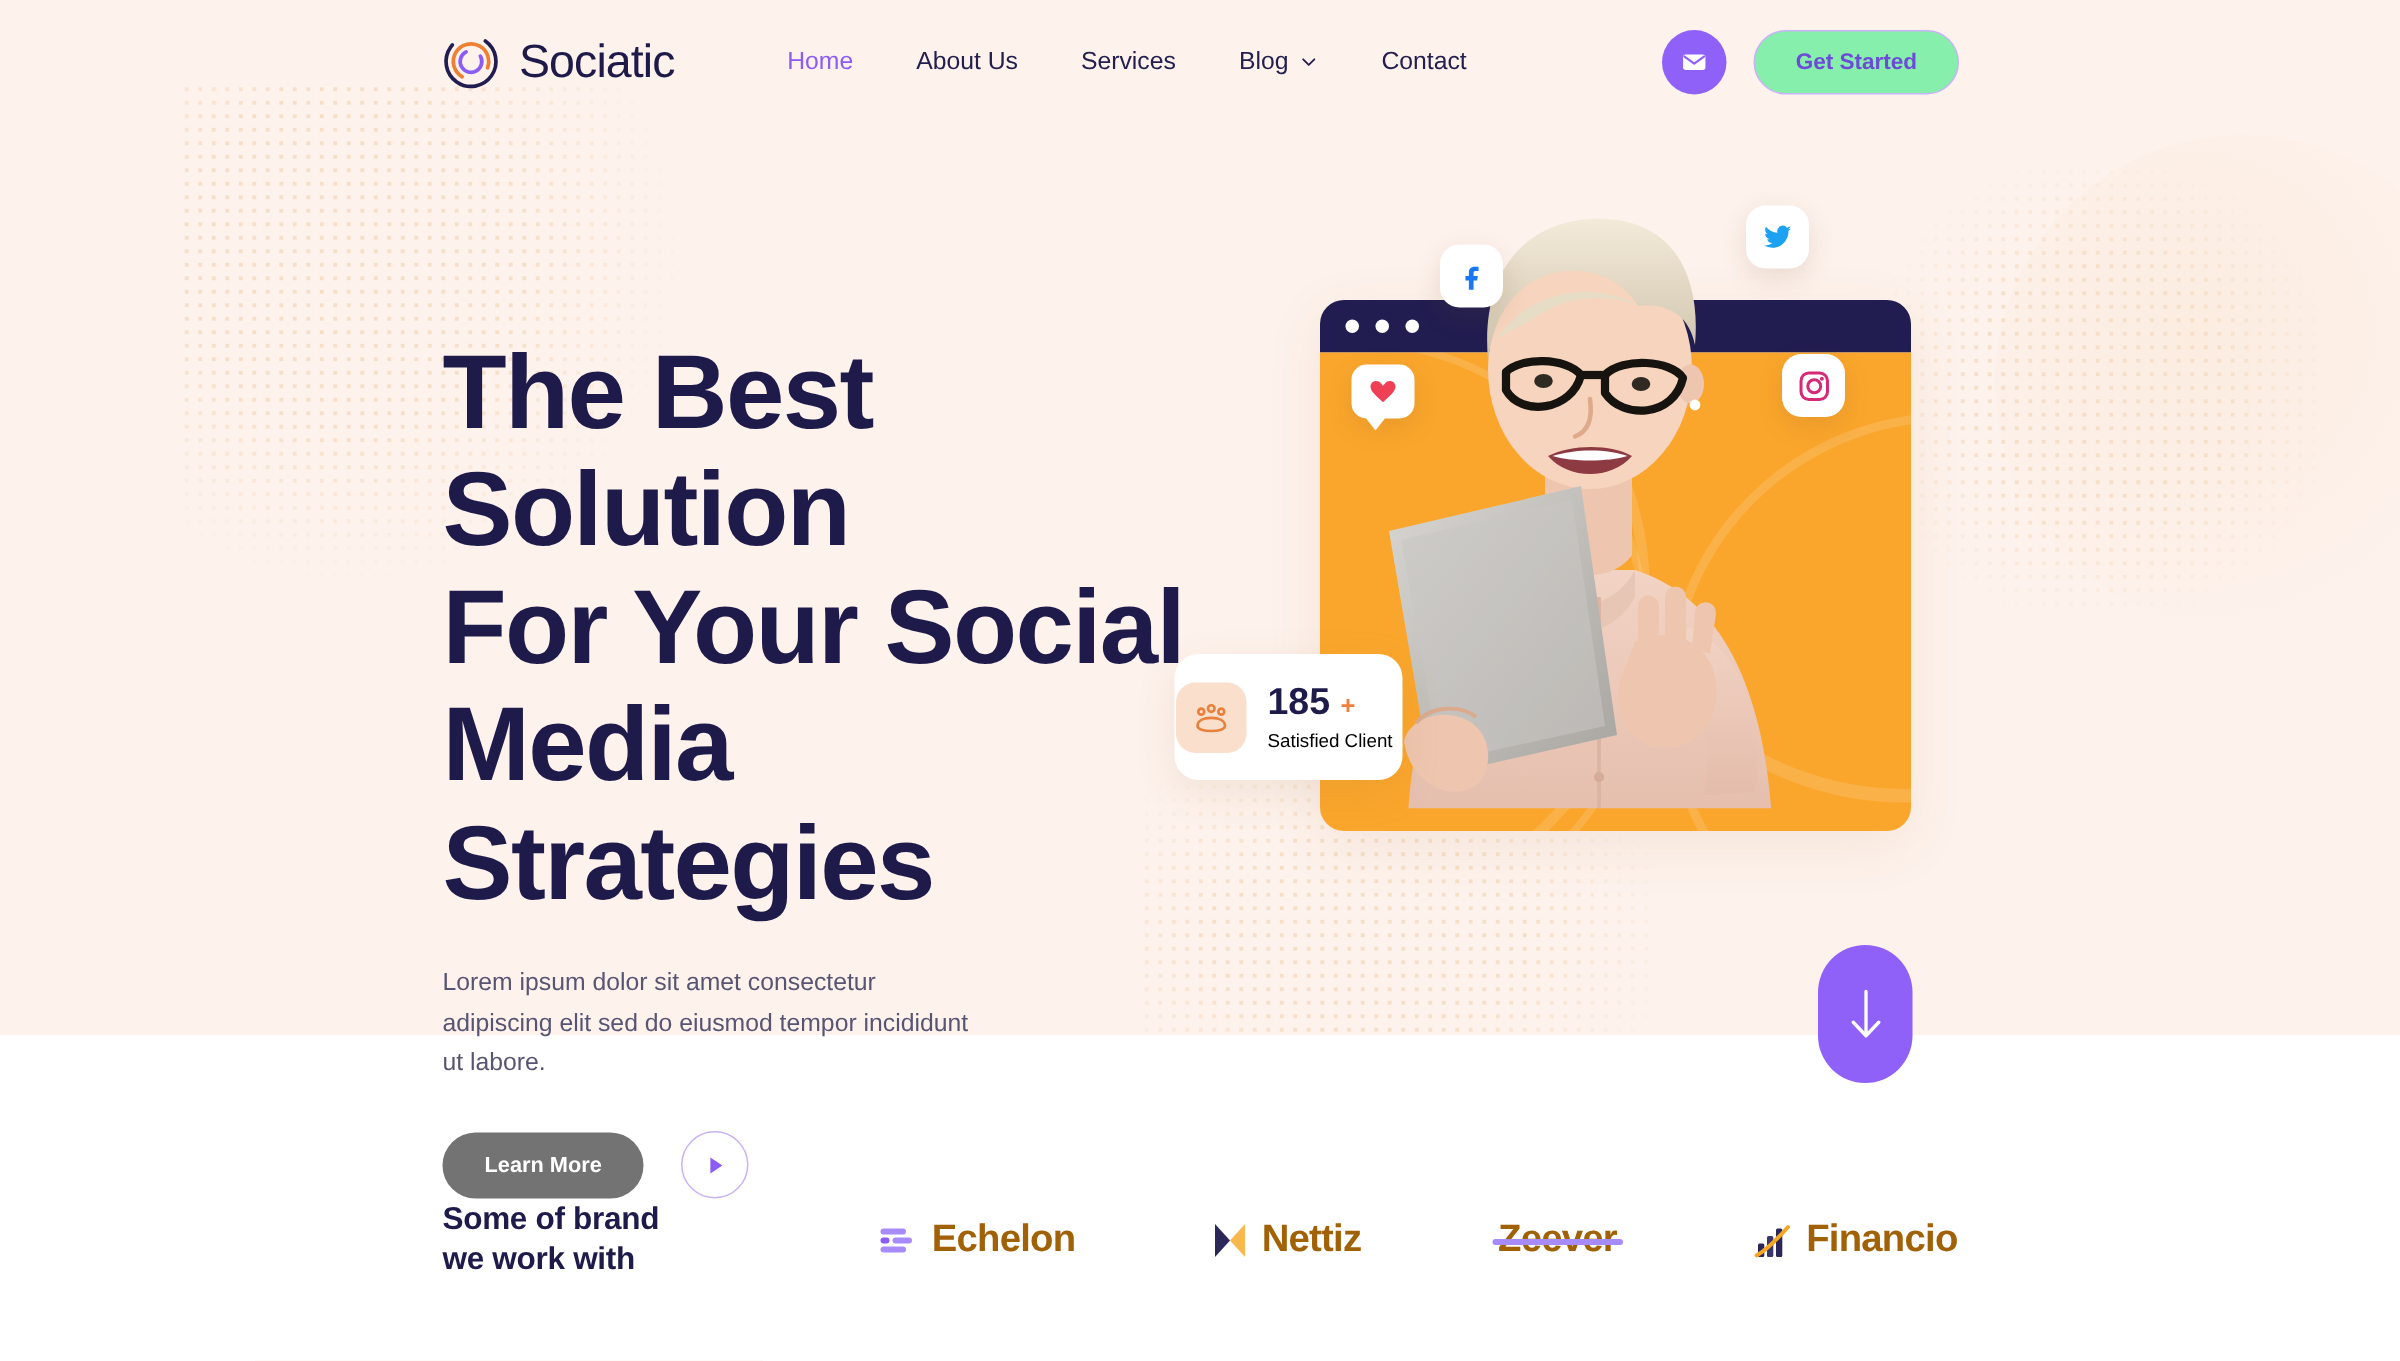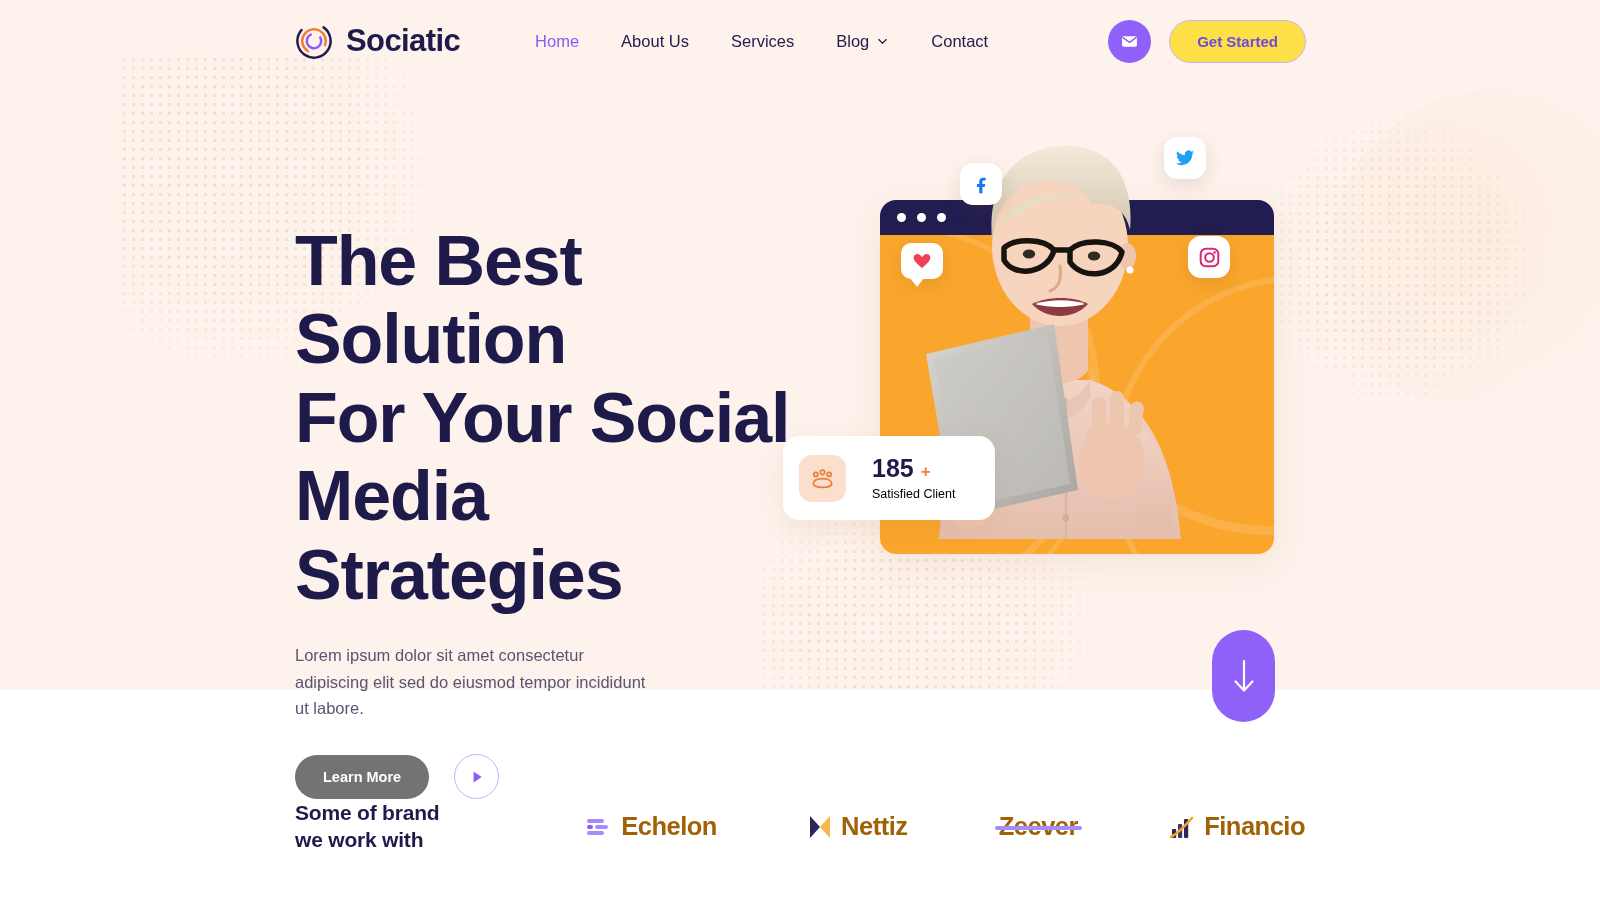--- a/index.html
+++ b/index.html
@@ -41,42 +41,42 @@
   }
 
   
   .header {
     position:absolute; left:0; top:0; width:1600px; height:82px;
     display:flex; align-items:center; z-index:40;
   }
   .brand { display:flex; align-items:center; gap:13px; margin-left:295px; }
   .brand-mark { width:38px; height:38px; display:block; }
   .brand-name {
-    font-size:31px; font-weight:700; letter-spacing:-0.6px; color:#1e1b4b;
+    font-size:31px; font-weight:400; letter-spacing:-0.6px; color:#1e1b4b;
   }
   .nav { display:flex; align-items:center; gap:0; margin-left:54px; }
   .nav-item {
     font-size:16.5px; color:#23204f; padding:0 21px;
     display:flex; align-items:center; gap:7px; cursor:pointer; white-space:nowrap;
   }
   .nav-item.active { color:#8b5cf6; }
   .chev { display:block; }
 
   .header-actions {
     position:absolute; right:0; top:0; height:82px;
     display:flex; align-items:center; gap:18px; padding-right:294px;
   }
   .mail-btn {
     width:43px; height:43px; border-radius:50%; background:#9061f9;
     display:flex; align-items:center; justify-content:center; cursor:pointer;
     border:none;
   }
   .cta-btn {
     height:43px; padding:0 27px; border-radius:22px;
-    border:1.4px solid #c9b3f7; background:#fde047; color:#6d4bd8;
+    border:1.4px solid #c9b3f7; background:#86efac; color:#6d4bd8;
     font-size:15px; font-weight:700; cursor:pointer;
     font-family:"Liberation Sans", sans-serif;
     display:flex; align-items:center;
   }
 
   
   .hero-copy { position:absolute; left:295px; top:222px; width:520px; z-index:20; }
   .hero-title {
     font-size:70px; line-height:1.12; font-weight:700;
     letter-spacing:-1.1px; color:#1e1b4b;
@@ -137,23 +137,23 @@
     left:141px; top:143px; width:42px; height:36px; border-radius:10px;
   }
   .chip-hb:after{
     content:""; position:absolute; left:9px; bottom:-8px;
     border-left:7px solid transparent; border-right:7px solid transparent;
     border-top:9px solid #ffffff;
   }
 
   
   .stats-card {
-    position:absolute; left:23px; top:336px; width:212px; height:84px;
+    position:absolute; left:23px; top:336px; width:152px; height:84px;
     background:#ffffff; border-radius:16px; z-index:25;
-    display:flex; align-items:center; gap:26px; padding:0 16px;
+    display:flex; align-items:center; gap:14px; padding:0 1px;
     box-shadow:0 8px 26px rgba(170,120,70,.13);
   }
   .stats-icon {
     width:47px; height:47px; border-radius:13px; background:#fbdfcd;
     display:flex; align-items:center; justify-content:center; flex:none;
   }
   .stats-num {
     font-size:25px; font-weight:700; color:#1e1b4b; line-height:1;
     display:flex; align-items:baseline; gap:7px;
   }

